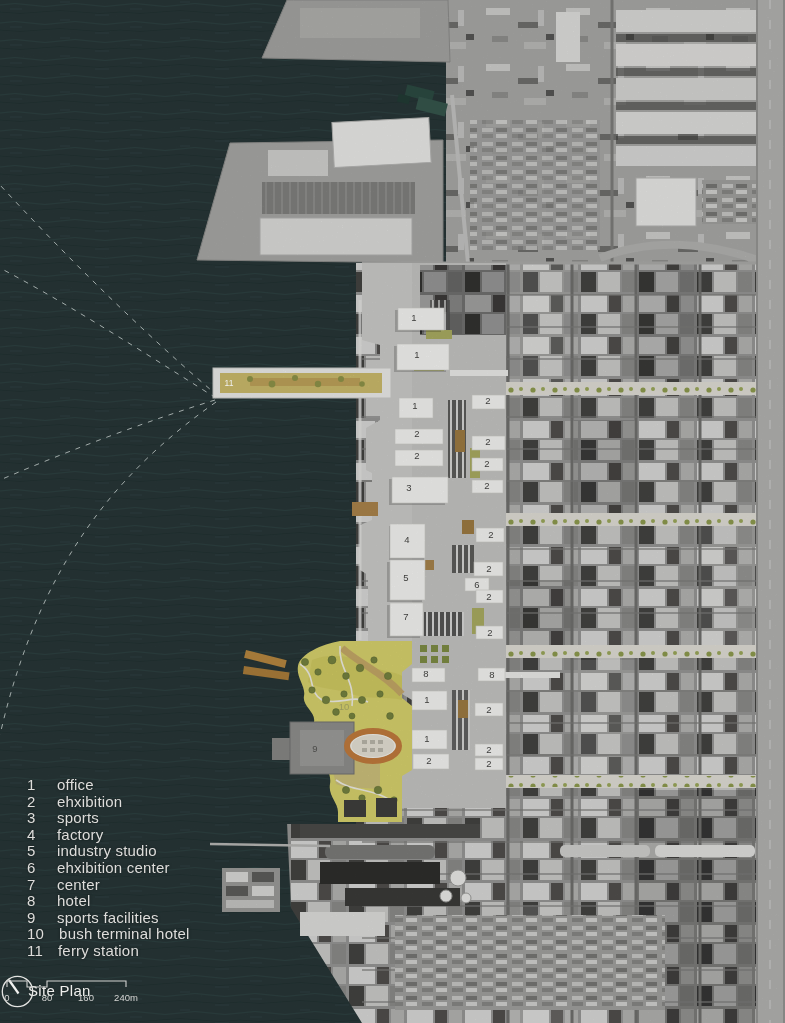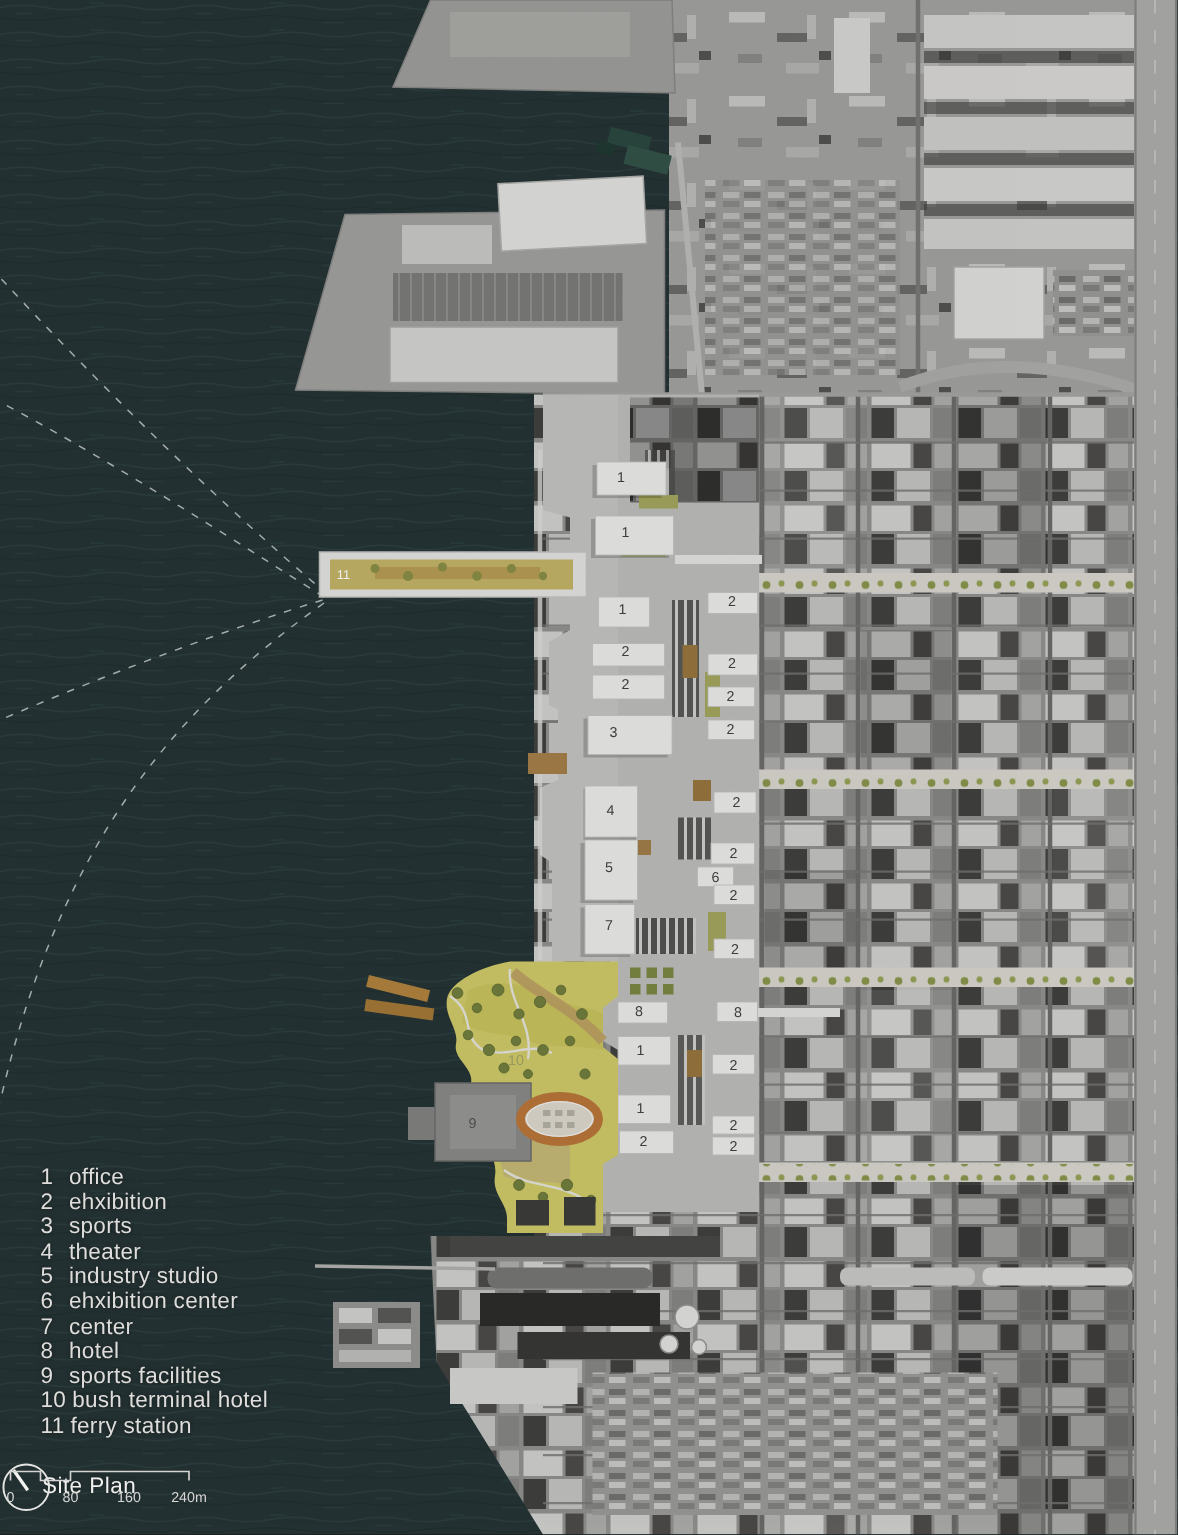--- a/index.html
+++ b/index.html
@@ -3,21 +3,21 @@
 <meta charset="utf-8">
 <style>
   html,body{margin:0;padding:0;background:#111;}
   .stage{position:relative;width:785px;height:1023px;overflow:hidden;
          font-family:"Liberation Sans","DejaVu Sans",sans-serif;background:#273637;}
   .stage svg{position:absolute;left:0;top:0;display:block;}
   .legend{position:absolute;left:27px;top:777px;color:#dedddb;font-size:15px;
           line-height:16.6px;letter-spacing:.2px;text-shadow:0 0 3px rgba(0,0,0,.45);}
   .legend-row{display:flex;}
   .legend-num{min-width:15px;}
-  .legend-label{margin-left:4px;white-space:nowrap;}
+  .legend-label{margin-left:15px;white-space:nowrap;}
   .titleblock{position:absolute;left:0;top:974px;width:300px;height:44px;color:#efefed;}
   .title{position:absolute;left:28px;top:8px;font-size:15px;letter-spacing:.3px;
          text-shadow:0 0 3px rgba(0,0,0,.4);}
   .north{position:absolute;left:100px;top:2px;}
   .scalebar{position:absolute;left:136px;top:6px;}
   .maplabel{font-family:"Liberation Sans",sans-serif;}
 </style>
 </head>
 <body>
 
@@ -393,21 +393,21 @@
   <div class="legend-row">
         <span class="legend-num">2</span>
         <span class="legend-label">ehxibition</span>
       </div>
   <div class="legend-row">
         <span class="legend-num">3</span>
         <span class="legend-label">sports</span>
       </div>
   <div class="legend-row">
         <span class="legend-num">4</span>
-        <span class="legend-label">theater</span>
+        <span class="legend-label">factory</span>
       </div>
   <div class="legend-row">
         <span class="legend-num">5</span>
         <span class="legend-label">industry studio</span>
       </div>
   <div class="legend-row">
         <span class="legend-num">6</span>
         <span class="legend-label">ehxibition center</span>
       </div>
   <div class="legend-row">

